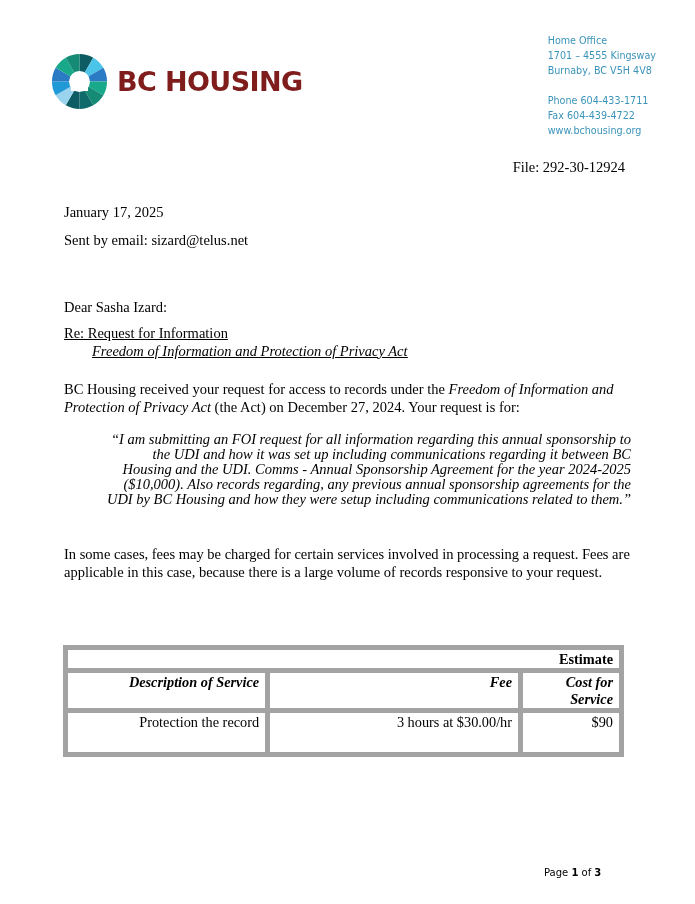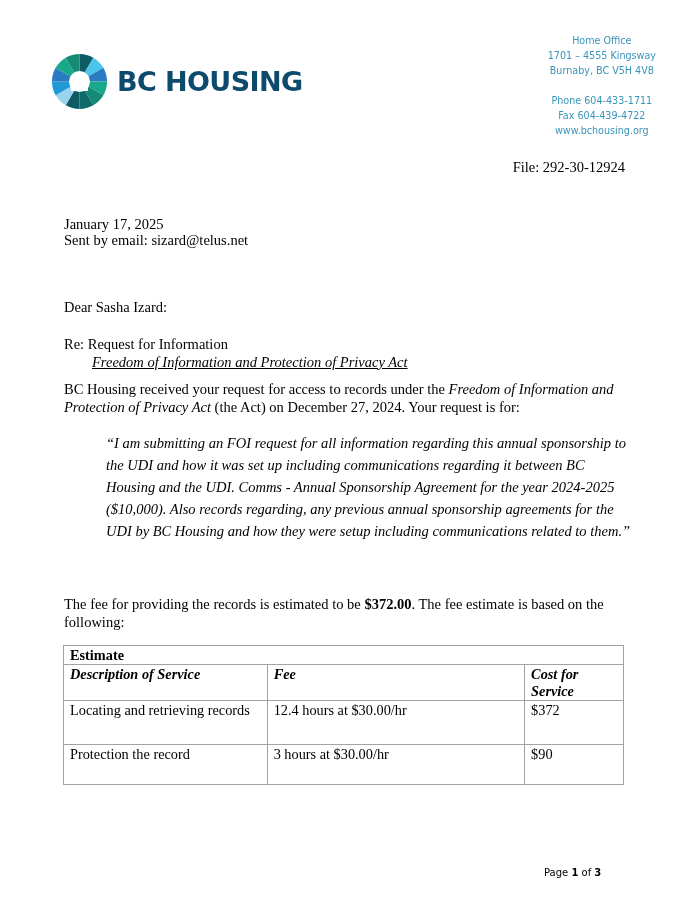--- a/index.html
+++ b/index.html
@@ -1,40 +1,40 @@
 <!DOCTYPE html>
 <html><head>
 <meta charset="utf-8">
 <style>
   html, body { margin: 0; padding: 0; background: #ffffff; }
   body { width: 695px; height: 904px; position: relative; overflow: hidden; font-family: "Liberation Serif", serif; color: #000; }
   .page { position: absolute; left: 0; top: 0; width: 695px; height: 904px; background: #fff; }
 
   .logo { position: absolute; left: 51px; top: 53px; display: flex; align-items: center; }
   .logo svg { width: 57px; height: 57px; display: block; }
-  .logo-text { font-family: "DejaVu Sans", sans-serif; font-weight: bold; color: #0c4a6e; font-size: 27px; letter-spacing: -0.6px; margin-left: 9px; line-height: 1; }
+  .logo-text { font-family: "DejaVu Sans", sans-serif; font-weight: bold; color: #7f1d1d; font-size: 27px; letter-spacing: -0.6px; margin-left: 9px; line-height: 1; }
 
-  .address { position: absolute; right: 39px; top: 33px; text-align: center; font-family: "DejaVu Sans", sans-serif; font-size: 9.6px; color: #3a93b8; line-height: 15px; }
+  .address { position: absolute; right: 39px; top: 33px; text-align: left; font-family: "DejaVu Sans", sans-serif; font-size: 9.6px; color: #3a93b8; line-height: 15px; }
   .address .gap { height: 15px; }
 
   .fileno { position: absolute; right: 70px; top: 159px; font-size: 14.5px; }
 
   .txt { position: absolute; left: 64px; font-size: 14.5px; line-height: 17.5px; }
-  .date { top: 216px; text-align: right; }
+  .date { top: 204px; text-align: right; }
   .recipient { top: 232px; }
   .salutation { top: 299px; }
-  .re { top: 336px; }
+  .re { top: 325px; text-decoration: underline; }
   .re .act { display: block; padding-left: 28px; font-style: italic; text-decoration: underline; }
   .para1 { top: 381px; width: 565px; }
-  .quote { position: absolute; left: 106px; top: 432px; width: 525px; font-size: 14.5px; line-height: 22px; font-style: italic; }
+  .quote { position: absolute; left: 106px; top: 432px; width: 525px; font-size: 14.5px; line-height: 15px; font-style: italic; text-align: right; }
   .para2 { top: 546px; width: 570px; }
   .para3 { top: 596px; width: 570px; }
 
   table.est { position: absolute; left: 63px; top: 645px; width: 561px; border-collapse: collapse; font-size: 14.3px; }
-  table.est td { border: 1px solid #a3a3a3; vertical-align: top; padding: 1px 6px 0 6px; line-height: 17px; }
+  table.est td { border: 5px solid #a3a3a3; vertical-align: top; padding: 1px 6px 0 6px; line-height: 17px; text-align: right; }
   table.est .hdr td { font-weight: bold; }
   .c1 { width: 191px; }
   .c2 { width: 245px; }
   .c3 { width: 86px; }
   .r-est td { height: 17px; }
   .r-head td { height: 34px; font-style: italic; }
   .r1 td { height: 42px; }
   .r2 td { height: 38px; }
   .r3 td { height: 49px; }
   .note { font-style: italic; font-size: 12.5px; }
@@ -91,37 +91,32 @@
 
   <div class="txt re">
     <span>Re:  Request for Information</span>
     <span class="act">Freedom of Information and Protection of Privacy Act</span>
   </div>
 
   <div class="txt para1"><span>BC Housing received your request for access to records under the </span><i>Freedom of Information and Protection of Privacy Act</i><span> (the Act) on December 27, 2024.  Your request is for:</span></div>
 
   <div class="quote">“I am submitting an FOI request for all information regarding this annual sponsorship to the UDI and how it was set up including communications regarding it between BC Housing and the UDI. Comms - Annual Sponsorship Agreement for the year 2024-2025 ($10,000). Also records regarding, any previous annual sponsorship agreements for the UDI by BC Housing and how they were setup including communications related to them.”</div>
 
+  <div class="txt para2">In some cases, fees may be charged for certain services involved in processing a request.  Fees are applicable in this case, because there is a large volume of records responsive to your request.</div>
 
-  <div class="txt para3"><span>The fee for providing the records is estimated to be </span><b>$372.00</b><span>.  The fee estimate is based on the following:</span></div>
 
   <table class="est">
     <tbody>
         <tr class="hdr r-est">
       <td colspan="3">Estimate</td>
     </tr>
     <tr class="hdr r-head">
       <td class="c1">Description of Service</td>
       <td class="c2">Fee</td>
       <td class="c3">Cost for Service</td>
-    </tr>
-    <tr class="r1">
-      <td>Locating and retrieving records</td>
-      <td>12.4 hours at $30.00/hr</td>
-      <td>$372</td>
     </tr>
     <tr class="r2">
       <td>Protection the record</td>
       <td>3 hours at $30.00/hr</td>
       <td>$90</td>
     </tr>
   </tbody>
     </table>
 
   <div class="pagenum"><span>Page </span><b>1</b><span> of </span><b>3</b></div>

